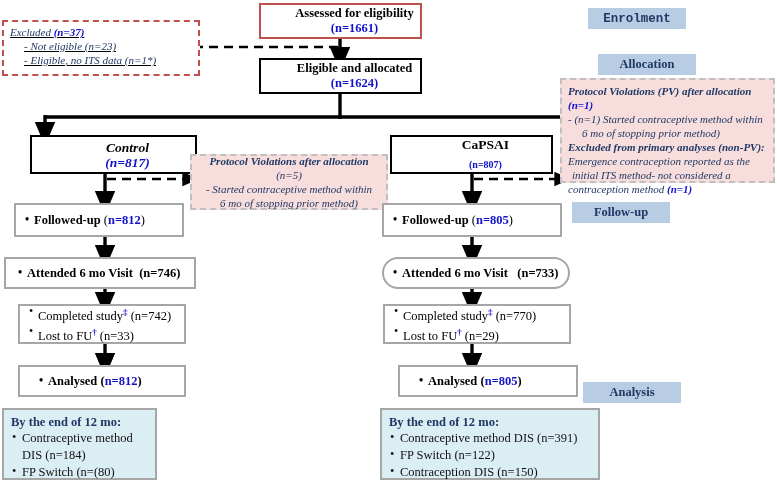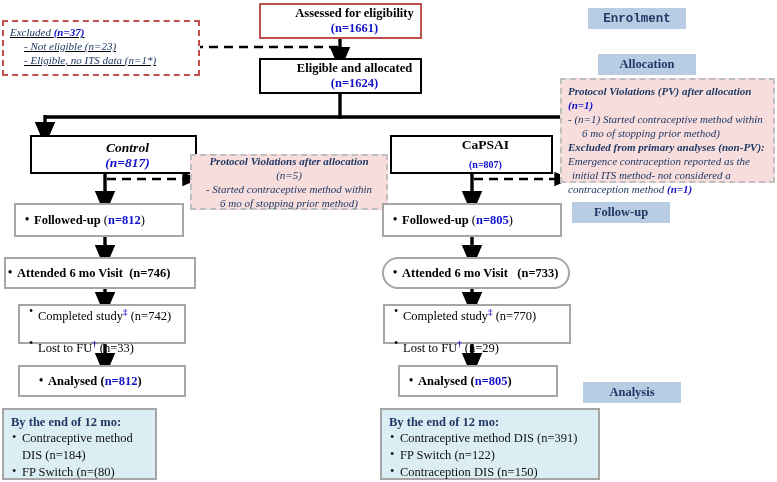--- a/index.html
+++ b/index.html
@@ -20,21 +20,21 @@
   .dashed-pink{border:2px dashed #bfbfbf;background:#f7dedd;}
 
   .summary{background:#dbeef3;border:2px solid #a6a6a6;}
 
   
   .t-bold{font-weight:bold;font-size:12.5px;color:#000;line-height:15px;padding-left:28px;}
   .t-n{color:#1111cc;font-weight:bold;}
   .t-plain{font-size:12.5px;color:#000;line-height:15px;font-weight:bold;}
   .li{font-size:12.5px;line-height:16px;color:#000;padding-left:9px;position:relative;}
   .li:before{content:"\2022";position:absolute;left:0;top:-1px;font-size:12px;}
-  .li-reg{font-weight:normal;margin-top:12px;}
+  .li-reg{font-weight:normal;}
   .sup{font-size:9px;vertical-align:super;color:#1111cc;font-weight:bold;}
 
   .ital{font-style:italic;font-size:11px;color:#1f3864;line-height:14px;}
   .ital b{font-weight:bold;}
   .ital .nn{color:#1111cc;font-weight:bold;font-style:italic;}
 
   .stage{position:absolute;background:#b8cce4;color:#1f3864;font-weight:bold;
          font-size:12.5px;display:flex;align-items:center;justify-content:center;
          box-sizing:border-box;}
 
@@ -137,21 +137,21 @@
     </div>
   </div>
 
   <div class="node b-grey" style="left:14px;top:203px;width:170px;height:34px;padding-left:9px;">
     <div class="li t-plain">
       <span>Followed-up</span>
       <span style="font-weight:normal"> (</span><span class="t-n">n=812</span><span style="font-weight:normal">)</span>
     </div>
   </div>
 
-  <div class="node b-grey" style="left:4px;top:257px;width:192px;height:32px;padding-left:2px;">
+  <div class="node b-grey" style="left:4px;top:257px;width:192px;height:32px;padding-left:12px;">
     <div class="li t-plain">
       <span>Attended 6 mo Visit</span>
       <span>&nbsp;</span><span>(n=746)</span>
     </div>
   </div>
 
   <div class="node b-grey" style="left:18px;top:304px;width:168px;height:40px;padding-left:9px;">
     <div class="li li-reg">
       <span>Completed study</span><span class="sup">‡</span>
       <span>(n=742)</span>
@@ -194,21 +194,21 @@
     <div class="li li-reg">
       <span>Completed study</span><span class="sup">‡</span>
       <span>(n=770)</span>
     </div>
     <div class="li li-reg">
       <span>Lost to FU</span><span class="sup">†</span>
       <span>(n=29)</span>
     </div>
   </div>
 
-  <div class="node b-grey" style="left:398px;top:365px;width:160px;height:32px;padding-left:9px;">
+  <div class="node b-grey" style="left:398px;top:365px;width:180px;height:32px;padding-left:19px;">
     <div class="li t-plain">
       <span>Analysed</span>
       <span> (</span><span class="t-n">n=805</span><span>)</span>
     </div>
   </div>
 
   <div class="node summary" style="left:380px;top:408px;width:220px;height:72px;padding:4px 7px;justify-content:flex-start;">
     <div class="sumtitle">By the end of 12 mo:</div>
     <div class="sumli">Contraceptive method DIS (n=391)</div>
     <div class="sumli">FP Switch (n=122)</div>

